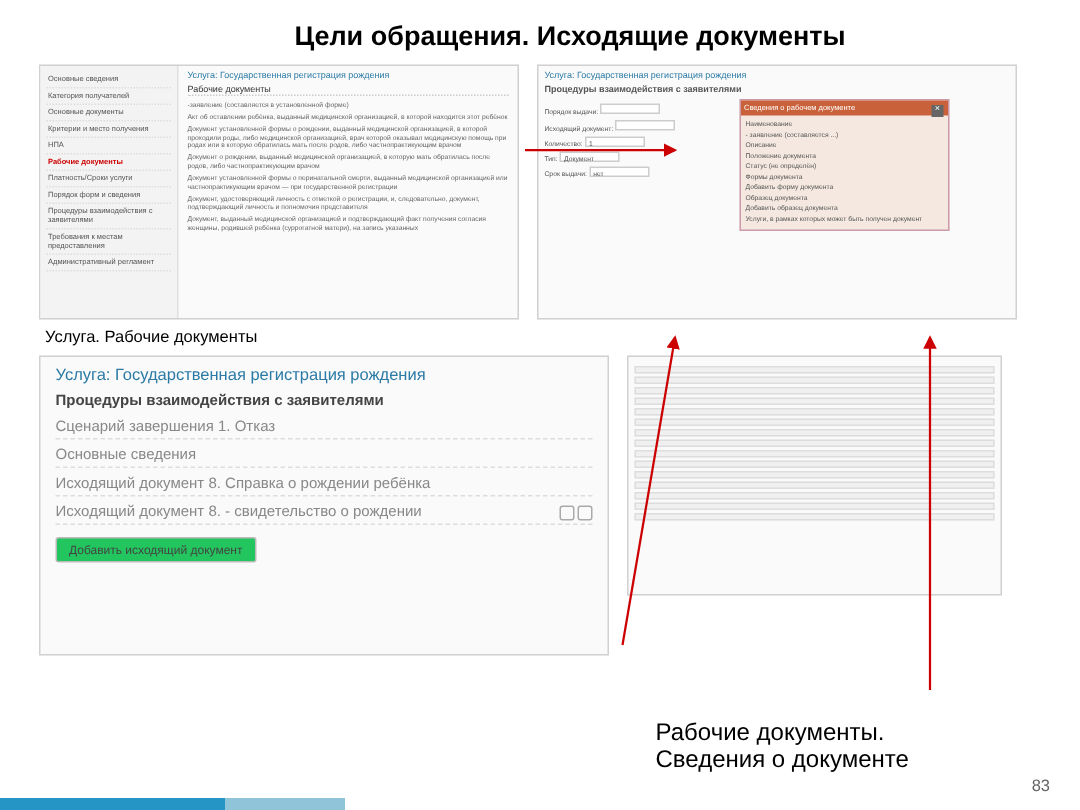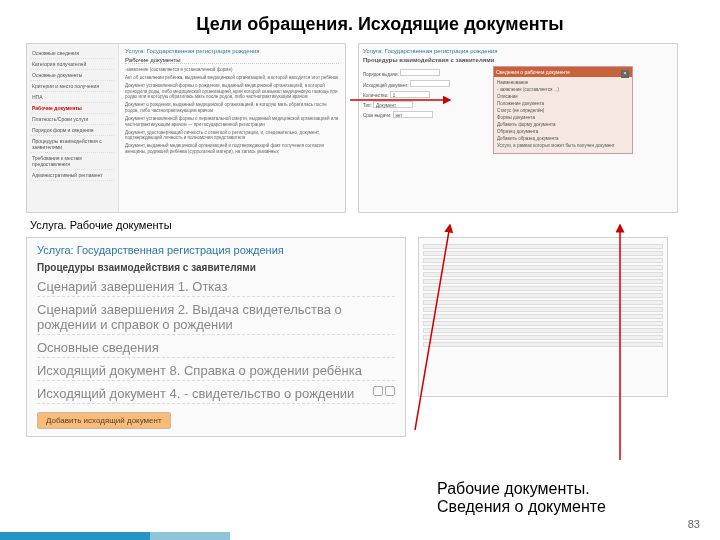--- a/index.html
+++ b/index.html
@@ -24,25 +24,25 @@
   .ptr-box { border: 1px solid #ccc; background: #fff; padding: 1px 2px; display: inline-block; min-width: 40px; height: 7px; }
   .ptr-right { width: 140px; background: #f4e8e0; border: 1px solid #c9a; padding: 3px; font-size: 4.5px; position: relative; }
   .ptr-right .hdr { background: #c9623a; color: #fff; padding: 2px; font-size: 5px; margin: -3px -3px 3px -3px; }
   .ptr-right .closex { position: absolute; right: 3px; top: 3px; background: #666; color: #fff; width: 8px; height: 8px; font-size: 6px; text-align: center; line-height: 7px; }
   .ptr-right .fld { margin: 2px 0; }
   .caption { font-size: 11px; padding: 6px 30px; }
   .bottom-row { display: flex; gap: 12px; padding: 0 26px; align-items: flex-start; }
   .panel-bot-left { width: 380px; height: 200px; padding: 6px 10px; font-size: 9px; color: #444; }
   .pbl-title { color: #2a7aa5; font-size: 11px; margin-bottom: 6px; }
   .pbl-sub { font-weight: bold; font-size: 10px; margin: 6px 0; }
-  .pbl-row { color: #888; font-size: 13px; margin: 5px 0; border-bottom: 1px dashed #ddd; padding-bottom: 2px; display: flex; align-items: flex-start; justify-content: space-between; }
+  .pbl-row { color: #888; font-size: 10px; margin: 5px 0; border-bottom: 1px dashed #ddd; padding-bottom: 2px; display: flex; align-items: flex-end; justify-content: space-between; }
   .pbl-icons { display: flex; gap: 2px; }
   .edit-icon { width: 10px; height: 10px; border: 1px solid #aaa; border-radius: 2px; position: relative; }
   .pbl-add { margin-top: 8px; }
-  .pbl-add-btn { display: inline-block; border: 1px solid #bbb; background: #fdba74; padding: 3px 8px; font-size: 8px; border-radius: 2px; }
+  .pbl-add-btn { display: inline-block; border: 1px solid #bbb; background: #22c55e; padding: 3px 8px; font-size: 8px; border-radius: 2px; }
   .panel-bot-right { width: 250px; height: 160px; font-size: 4px; color: #666; padding: 4px; }
   .pbr-blocks div { background: #f0f0f0; border: 1px solid #ddd; height: 5px; margin: 2px 0; }
   .caption-br { font-size: 16px; position: absolute; left: 437px; top: 480px; }
   .pagenum { position: absolute; right: 20px; bottom: 10px; font-size: 11px; color: #666; padding-left: 19px; }
   .footer-bar { position: absolute; left: 0; bottom: 0; height: 8px; width: 100%; display: flex; }
   .footer-bar .a { background: #2595c6; width: 150px; }
   .footer-bar .b { background: #8fc4d9; width: 80px; }
   svg.arrows { position: absolute; top: 0; left: 0; width: 720px; height: 540px; pointer-events: none; }
 </style>
 </head>
@@ -117,30 +117,27 @@
 <div class="bottom-row">
 
   <div class="panel panel-bot-left">
     <div class="pbl-title">Услуга: Государственная регистрация рождения</div>
     <div class="pbl-sub">Процедуры взаимодействия с заявителями</div>
     <div id="pbl-rows">
         <div class="pbl-row">
           <span>Сценарий завершения 1. Отказ</span>
         </div>
         <div class="pbl-row">
-          <span>Сценарий завершения 2. Выдача свидетельства о рождении и справок о рождении</span>
-        </div>
-        <div class="pbl-row">
           <span>Основные сведения</span>
         </div>
         <div class="pbl-row">
           <span>Исходящий документ 8. Справка о рождении ребёнка</span>
         </div>
         <div class="pbl-row">
-          <span>Исходящий документ 4. - свидетельство о рождении</span>
+          <span>Исходящий документ 8. - свидетельство о рождении</span>
           <span class="pbl-icons">
             <span class="edit-icon"></span>
             <span class="edit-icon"></span>
           </span>
         </div>
       </div>
     <div class="pbl-add">
       <span class="pbl-add-btn">Добавить исходящий документ</span>
     </div>
   </div>

